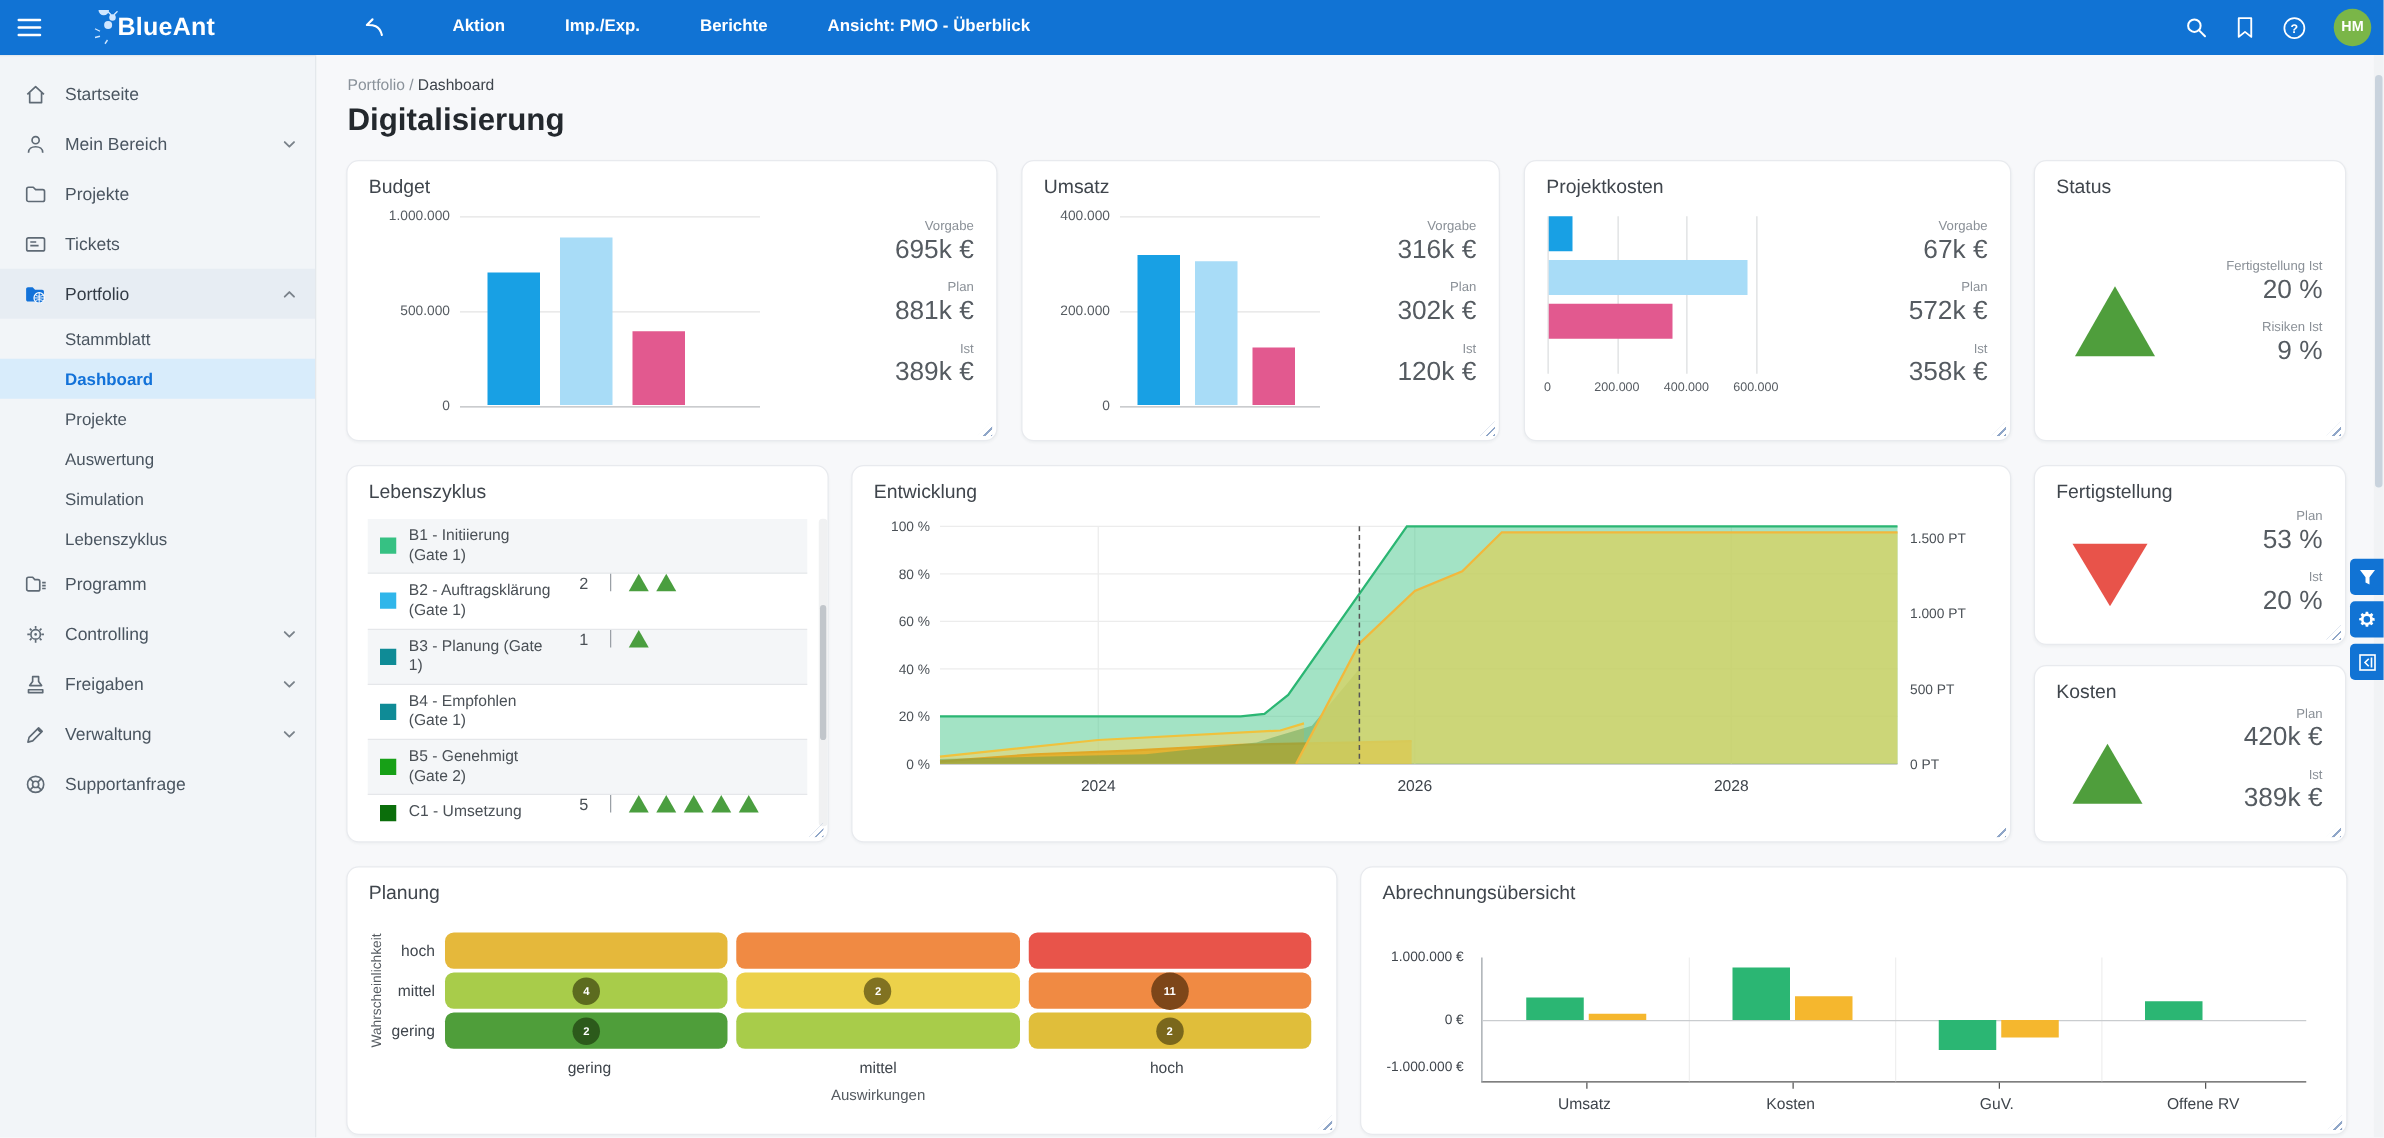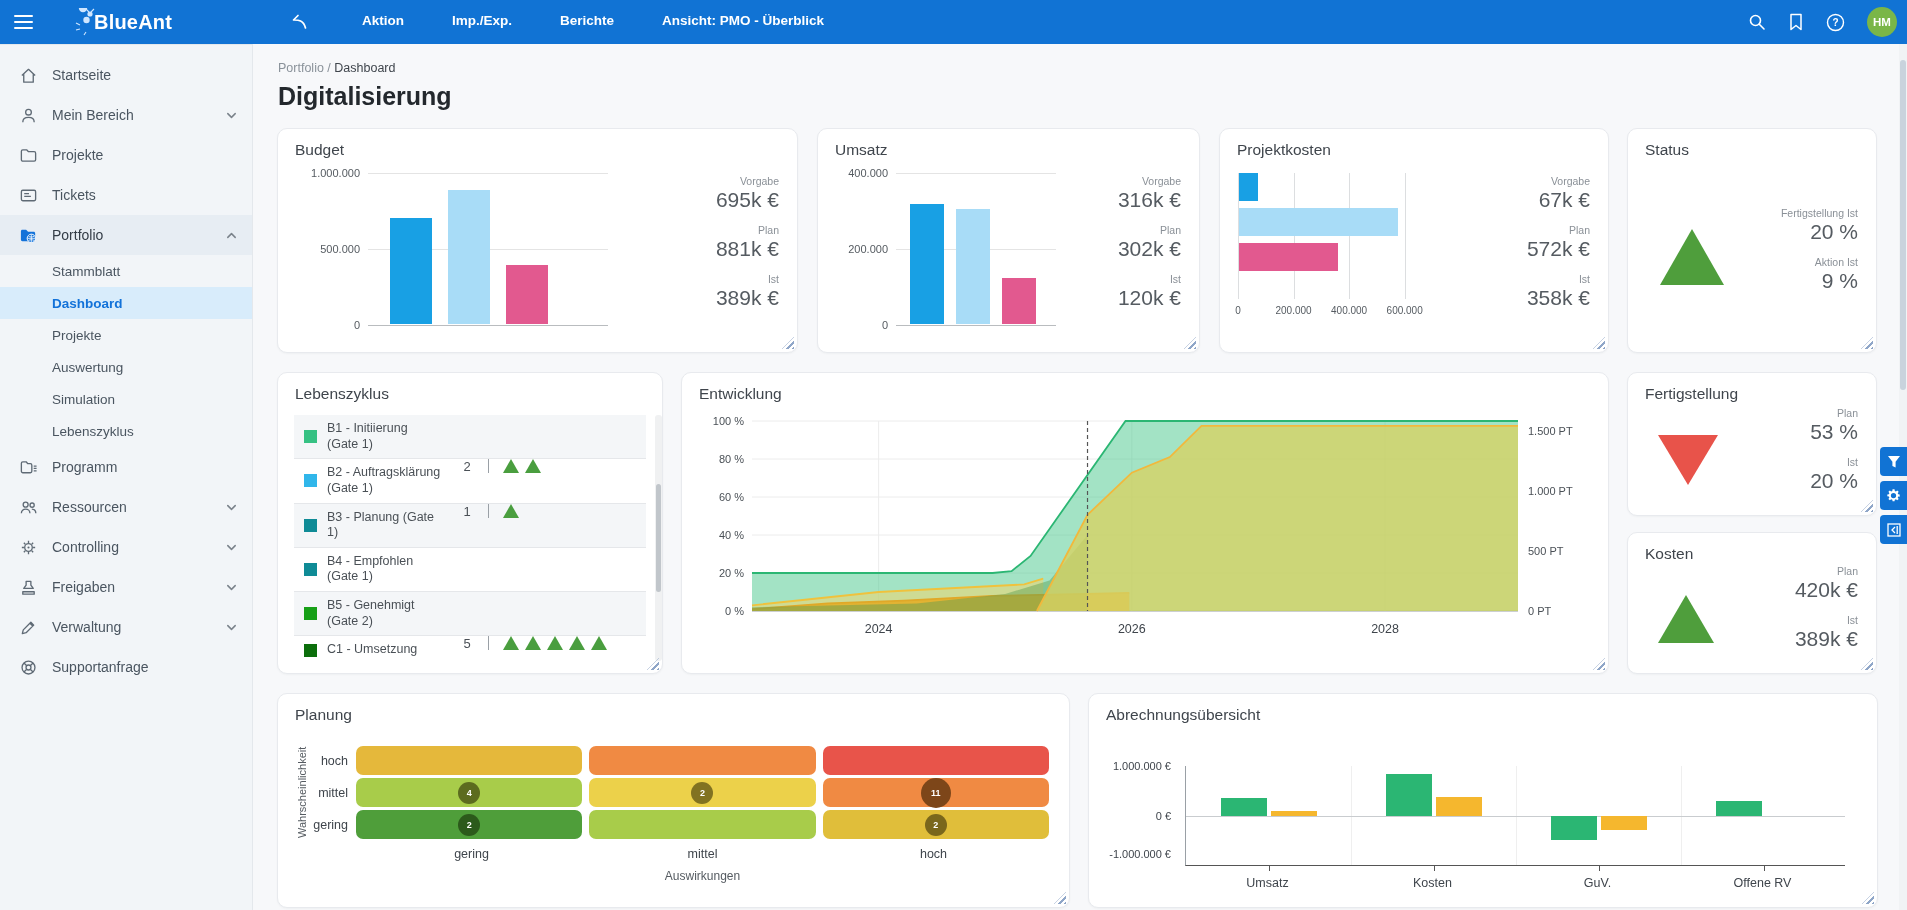--- a/index.html
+++ b/index.html
@@ -259,36 +259,20 @@
             <svg width="19" height="19" viewBox="0 0 20 20" fill="none" stroke="#5f6a75" stroke-width="1.4" stroke-linejoin="round">
               <path d="M2.5 5.5c0-.8.7-1.5 1.5-1.5h3.5l1.8 2H12c.8 0 1.5.7 1.5 1.5V14c0 .8-.7 1.5-1.5 1.5H4c-.8 0-1.5-.7-1.5-1.5z"></path>
               <path d="M15.5 8.5h3M15.5 11h3M15.5 13.5h3"></path>
             </svg>
           </span>
           <span class="lbl">Programm</span>
         </div>
         <div class="menu-item">
           <span class="icon-slot">
             <svg width="19" height="19" viewBox="0 0 20 20" fill="none" stroke="#5f6a75" stroke-width="1.4">
-              <circle cx="7" cy="7" r="2.6"></circle>
-              <path d="M2.5 16c0-2.8 2-4.3 4.5-4.3s4.5 1.5 4.5 4.3"></path>
-              <circle cx="13.8" cy="7.5" r="2.2"></circle>
-              <path d="M13.5 11.7c2.4.1 4.2 1.6 4.2 4.3"></path>
-            </svg>
-          </span>
-          <span class="lbl">Ressourcen</span>
-          <span class="chev">
-            <svg width="13" height="13" viewBox="0 0 14 14" fill="none" stroke="#7a828a" stroke-width="1.6" stroke-linecap="round" stroke-linejoin="round">
-              <path d="M3 5l4 4 4-4"></path>
-            </svg>
-          </span>
-        </div>
-        <div class="menu-item">
-          <span class="icon-slot">
-            <svg width="19" height="19" viewBox="0 0 20 20" fill="none" stroke="#5f6a75" stroke-width="1.4">
               <circle cx="10" cy="10" r="4"></circle>
               <circle cx="10" cy="10" r="1.1" fill="#5f6a75" stroke="none"></circle>
               <path d="M10 3v2.2M10 14.8V17M3 10h2.2M14.8 10H17M5.1 5.1l1.5 1.5M13.4 13.4l1.5 1.5M14.9 5.1l-1.5 1.5M6.6 13.4l-1.5 1.5"></path>
             </svg>
           </span>
           <span class="lbl">Controlling</span>
           <span class="chev">
             <svg width="13" height="13" viewBox="0 0 14 14" fill="none" stroke="#7a828a" stroke-width="1.6" stroke-linecap="round" stroke-linejoin="round">
               <path d="M3 5l4 4 4-4"></path>
             </svg>
@@ -444,21 +428,21 @@
 
     <div class="card" id="card-status">
       <div class="card-title">Status</div>
       <div class="tri-up" style="position:absolute;left:32px;top:100px;"></div>
       <div class="stats" id="status-stats" style="top:78px;">
           <div class="stat">
             <div class="s-label">Fertigstellung Ist</div>
             <div class="s-value">20 %</div>
           </div>
           <div class="stat">
-            <div class="s-label">Aktion Ist</div>
+            <div class="s-label">Risiken Ist</div>
             <div class="s-value">9 %</div>
           </div>
         </div>
       <div class="resize-handle"></div>
     </div>
 
     <div class="card" id="card-lebenszyklus">
       <div class="card-title">Lebenszyklus</div>
       <div class="lz-table" id="lz-table">
           <div class="lz-row odd">

